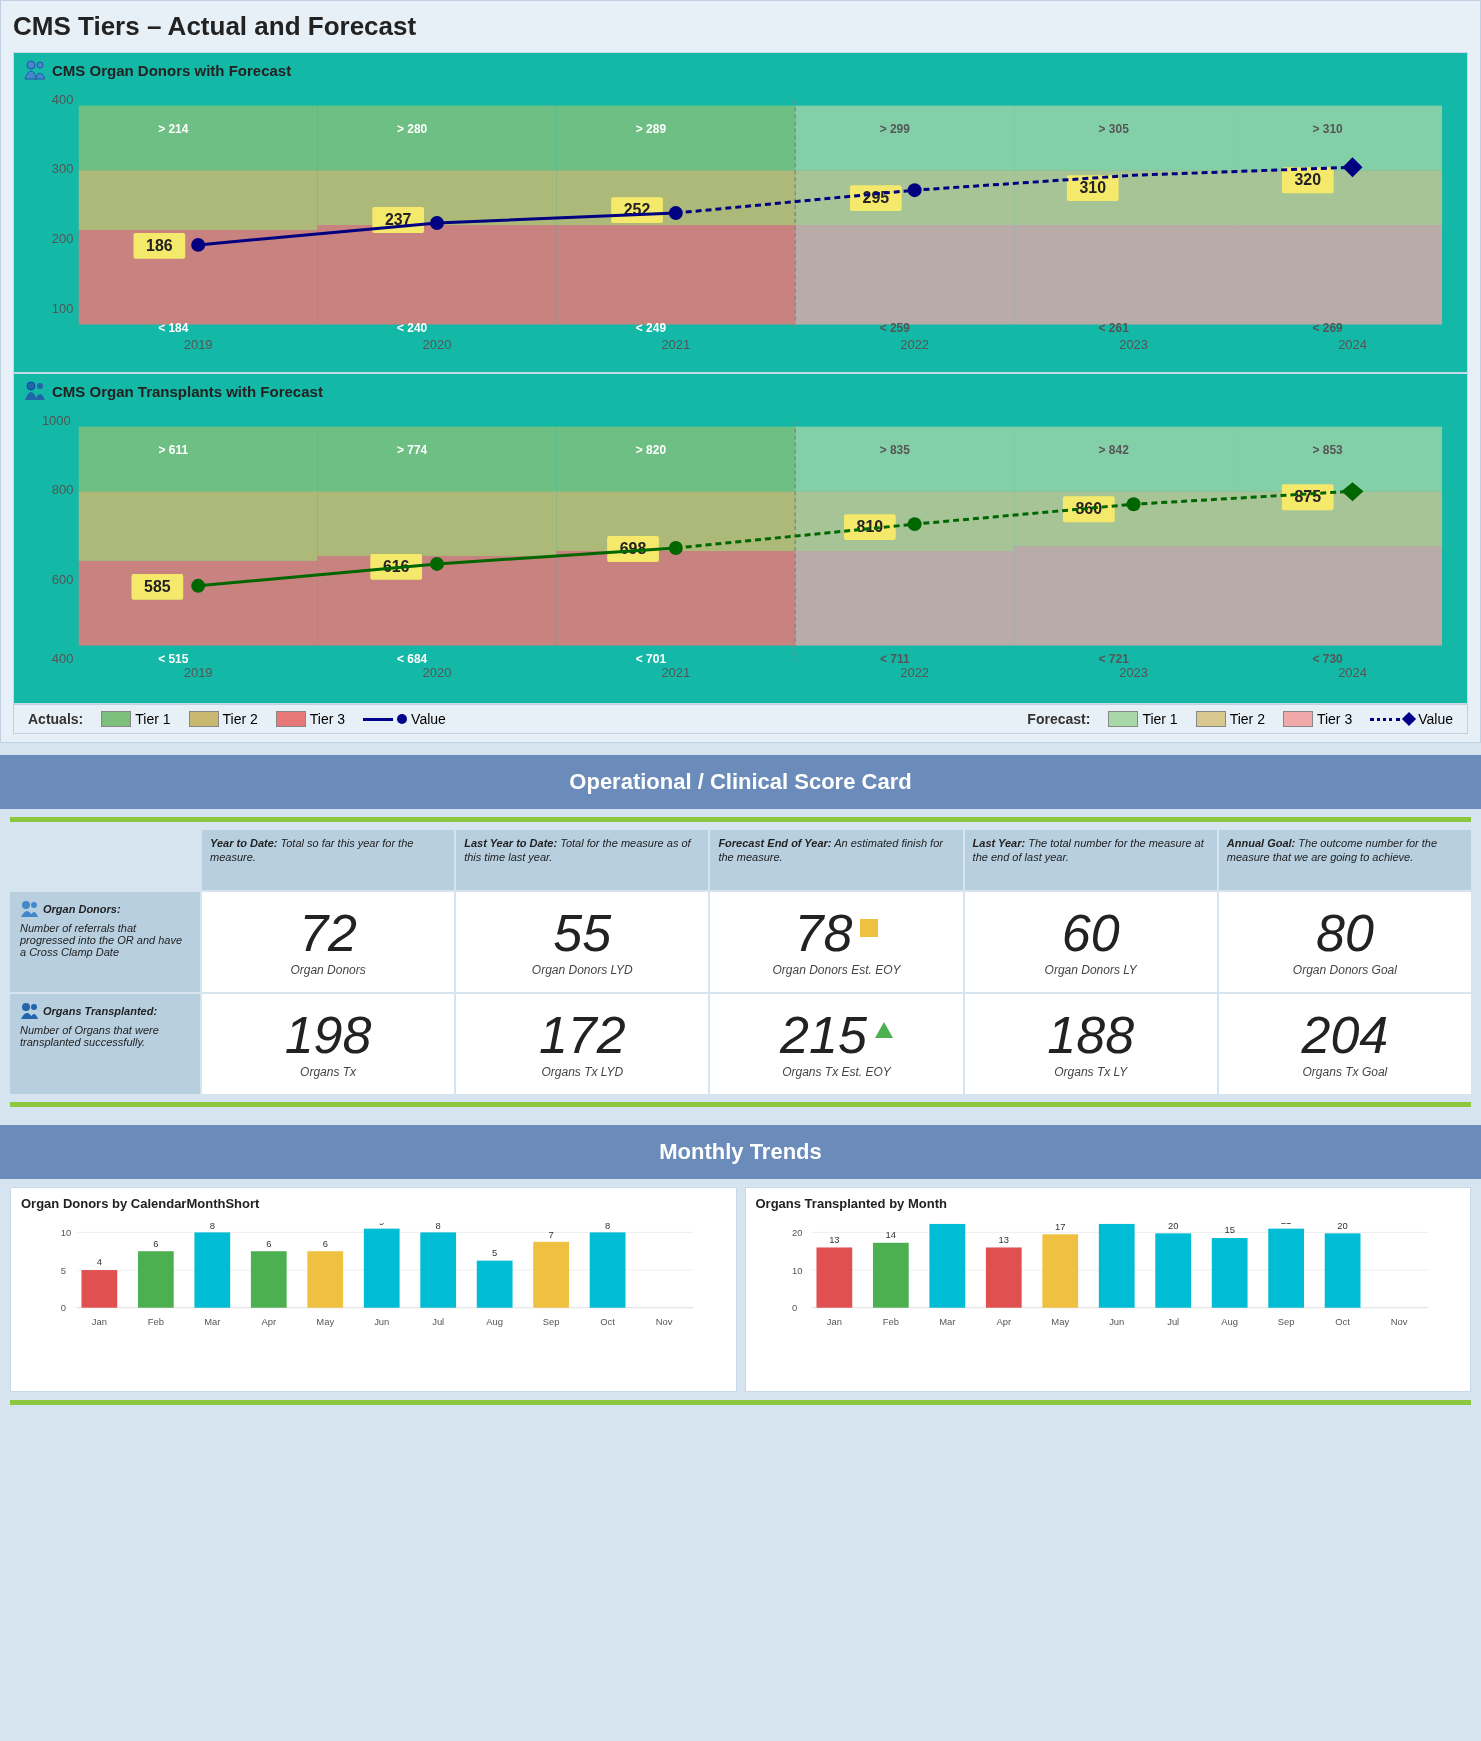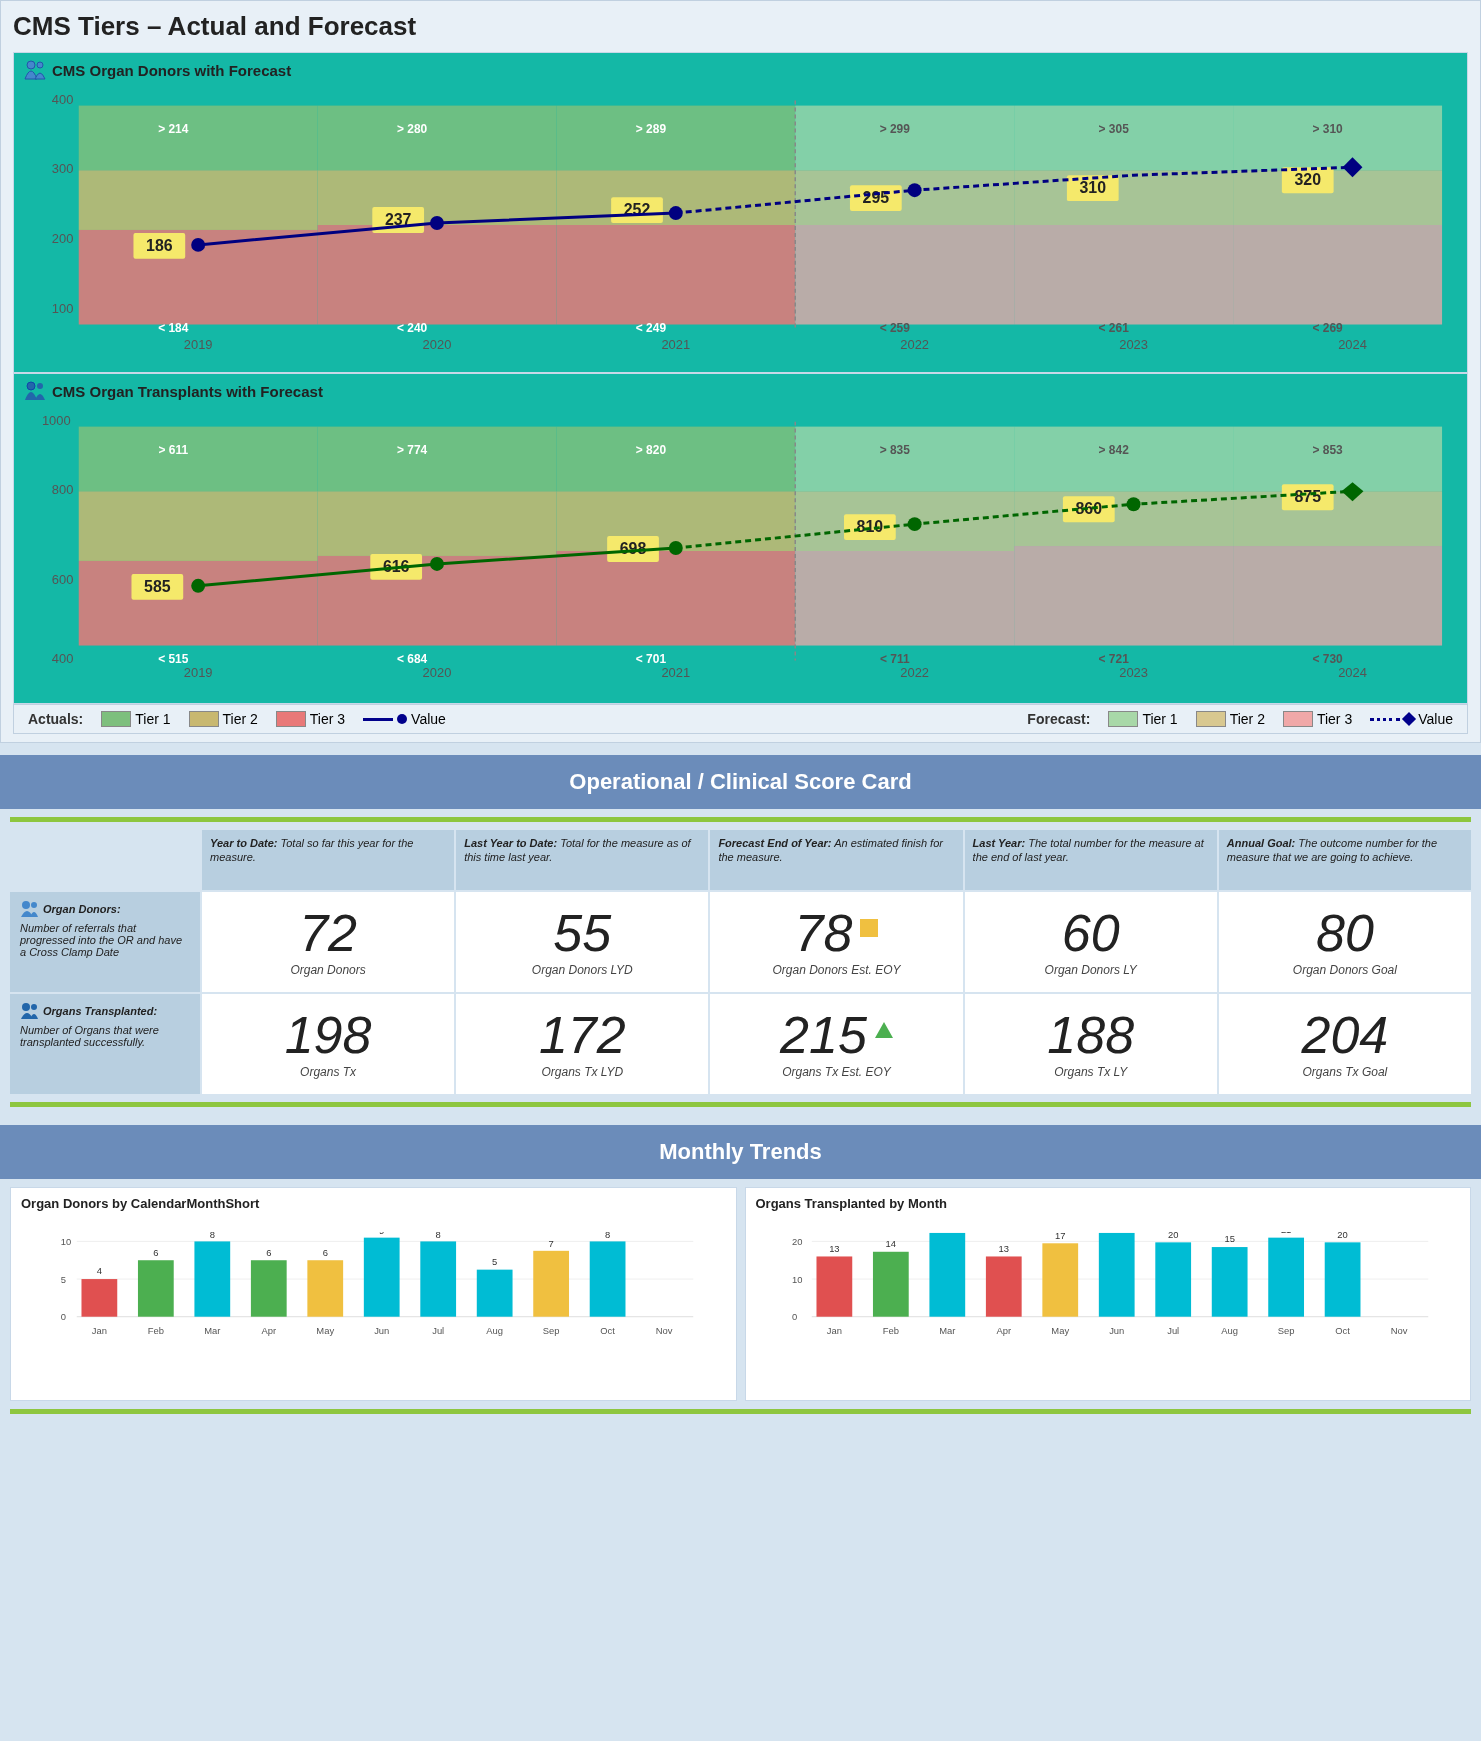--- a/index.html
+++ b/index.html
@@ -260,21 +260,21 @@
       background: #fff;
       flex: 1;
       padding: 8px 10px;
       border: 1px solid #c8d8e8;
     }
 
     .monthly-chart-title {
       font-size: 13px;
       font-weight: 600;
       color: #222;
-      margin-bottom: 21px;
+      margin-bottom: 12px;
     }
 
     .bar-chart-wrap {
       position: relative;
       height: 160px;
     }
 
     .bottom-green-bar {
       height: 5px;
       background: #8dc63f;

